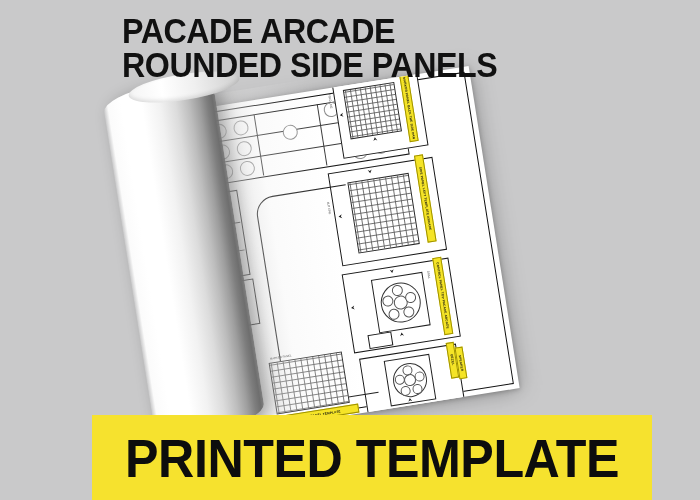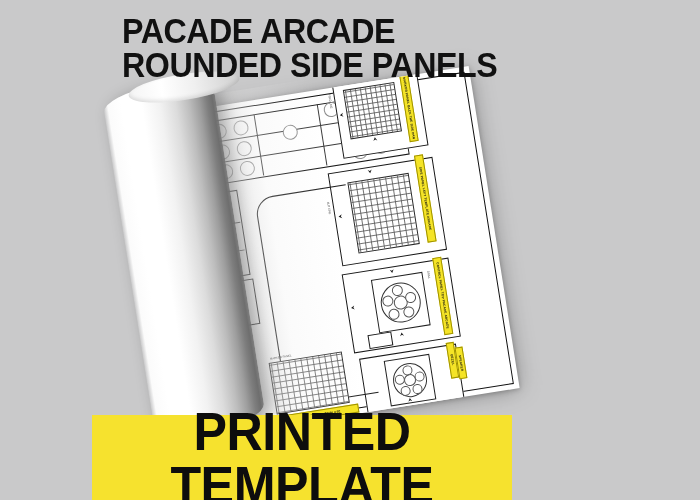--- a/index.html
+++ b/index.html
@@ -124,21 +124,21 @@
     font-family:"Liberation Sans Narrow","Liberation Sans", sans-serif;
     font-weight:700;
     font-size:35px;line-height:34px;
     letter-spacing:-0.5px;
     transform:scaleX(.92);transform-origin:left top;
   }
   .headline .l2{display:block;}
 
   
   .banner{
-    position:absolute;z-index:9;left:92px;top:415px;width:420px;height:85px;
+    position:absolute;z-index:9;left:92px;top:415px;width:560px;height:85px;
     background:#f6e22e;
   }
   .banner-text{
     position:absolute;left:0;right:0;top:50%;transform:translateY(-50%) scaleX(.93);
     text-align:center;color:#0d0d0d;
     font-family:"Liberation Sans Narrow","Liberation Sans", sans-serif;
     font-weight:700;font-size:54px;line-height:54px;letter-spacing:-0.5px;
   }
 </style>
 </head>

